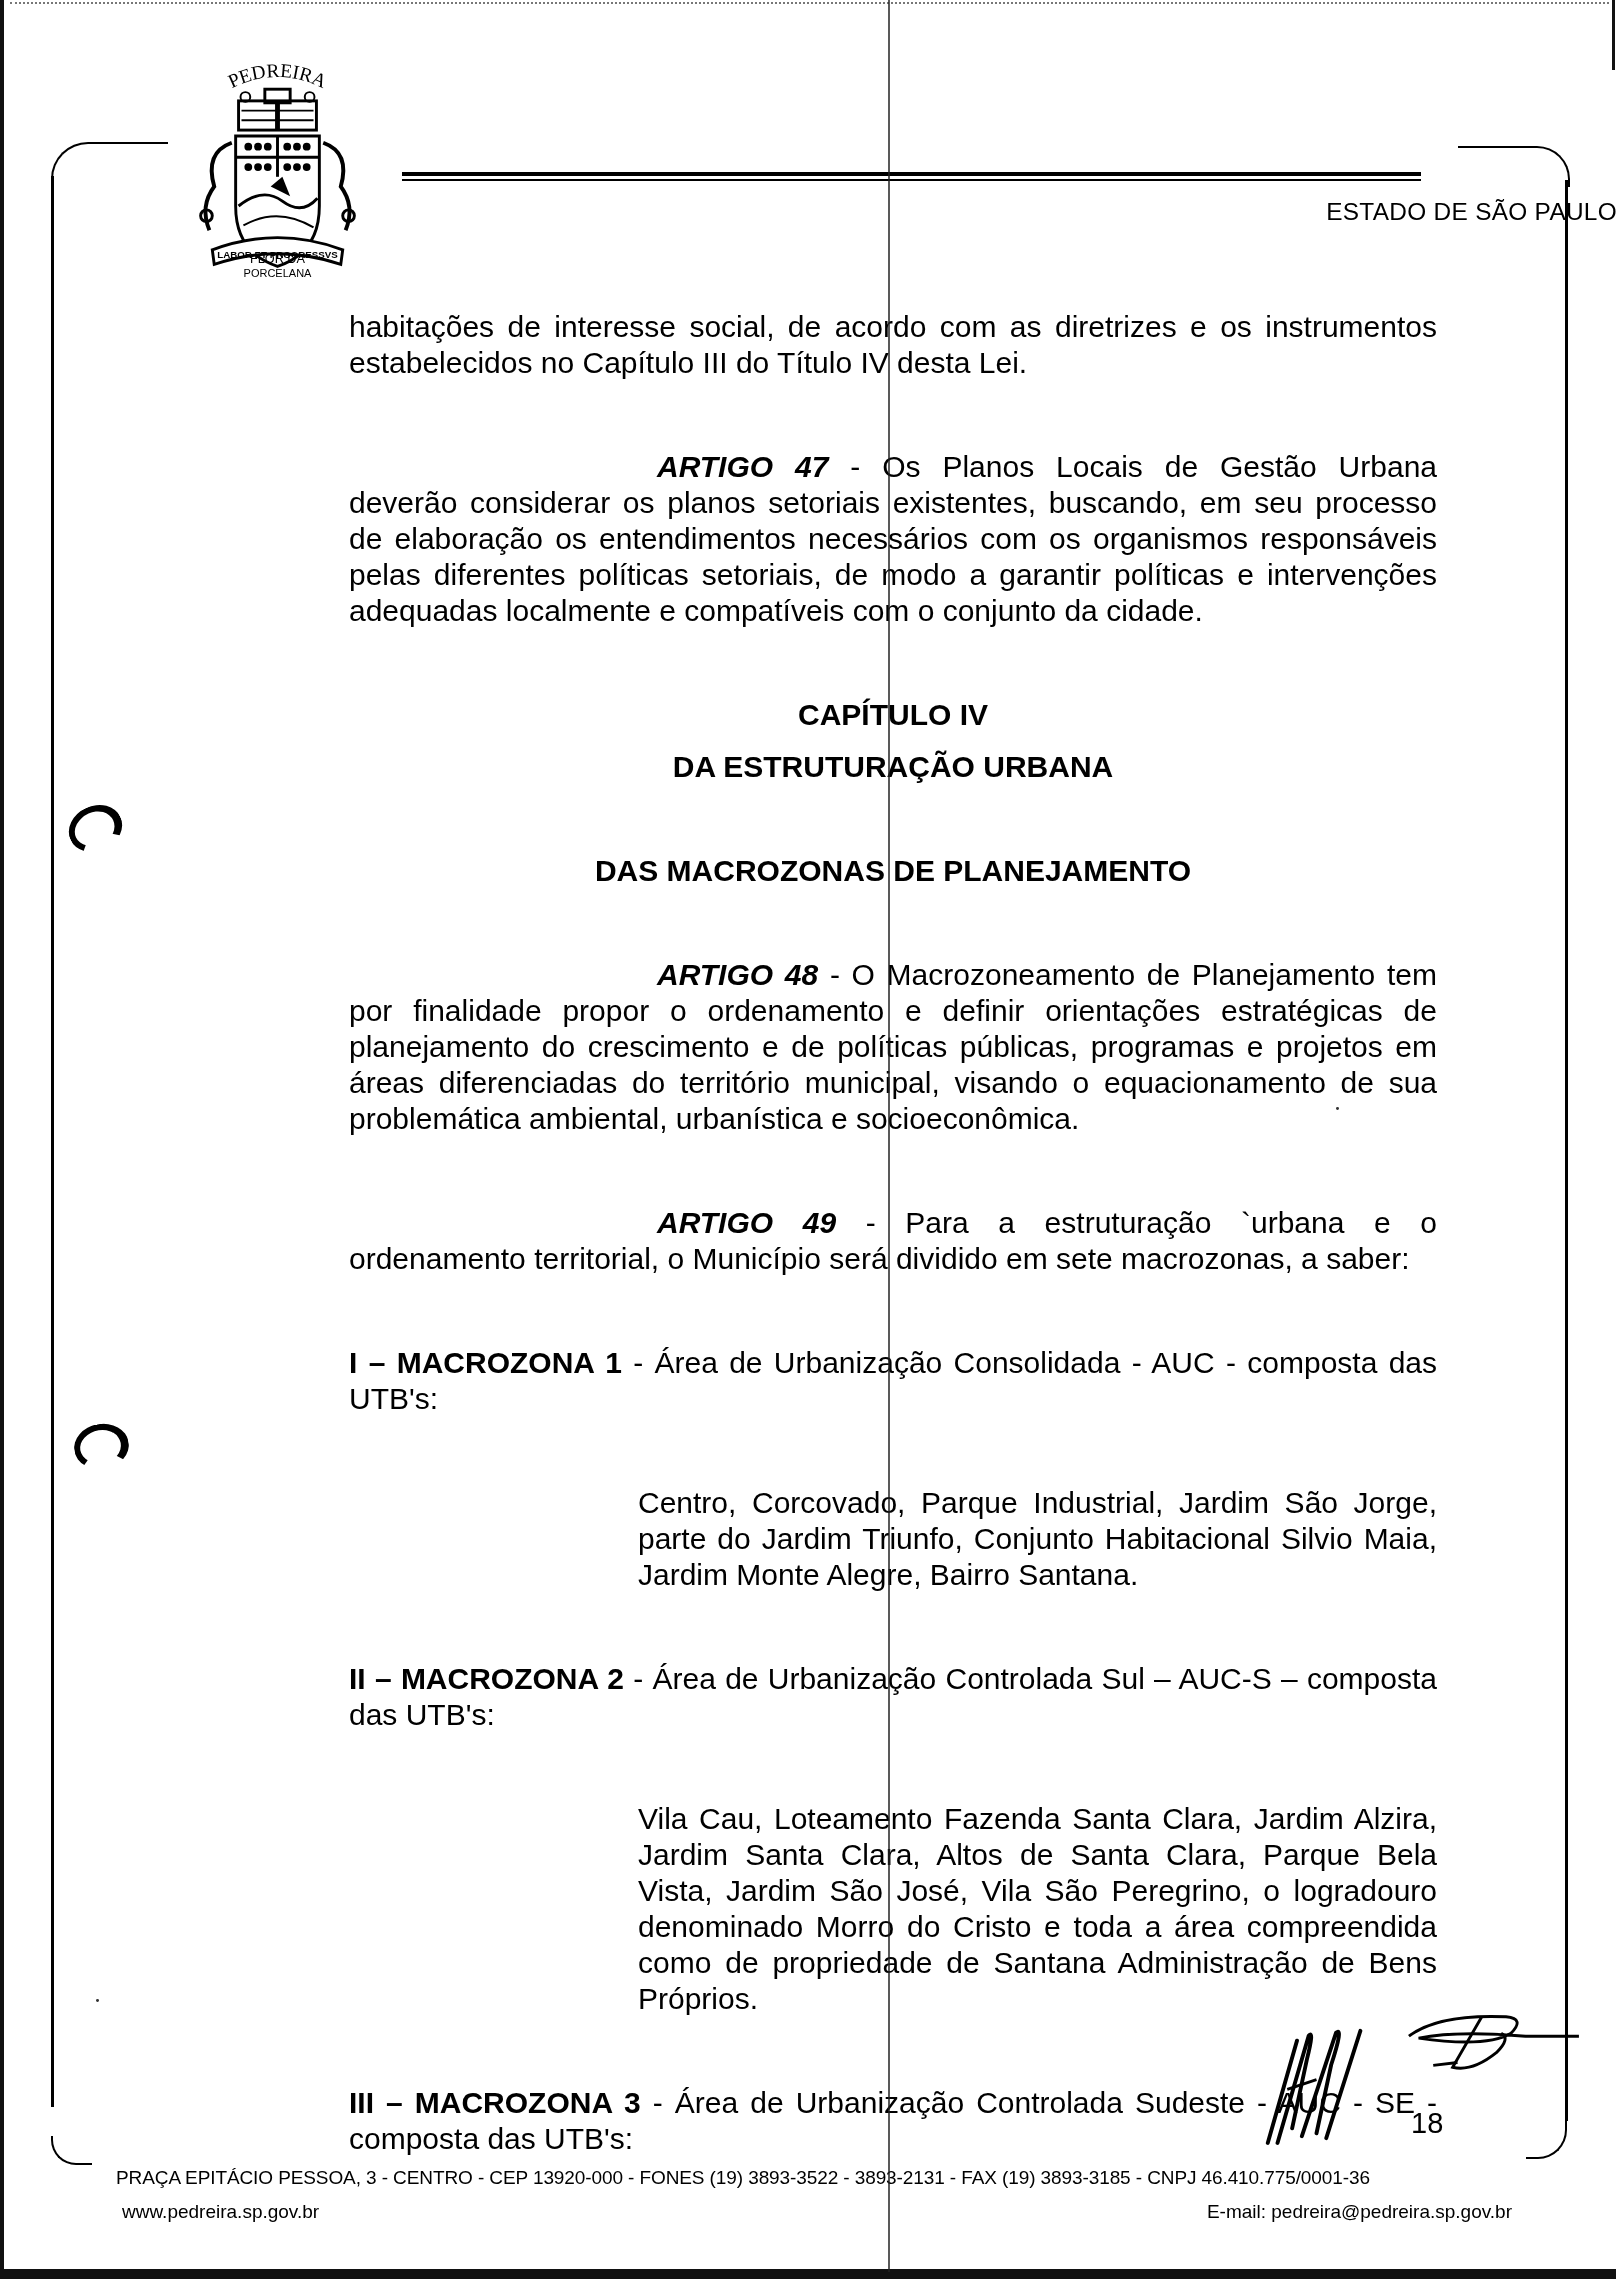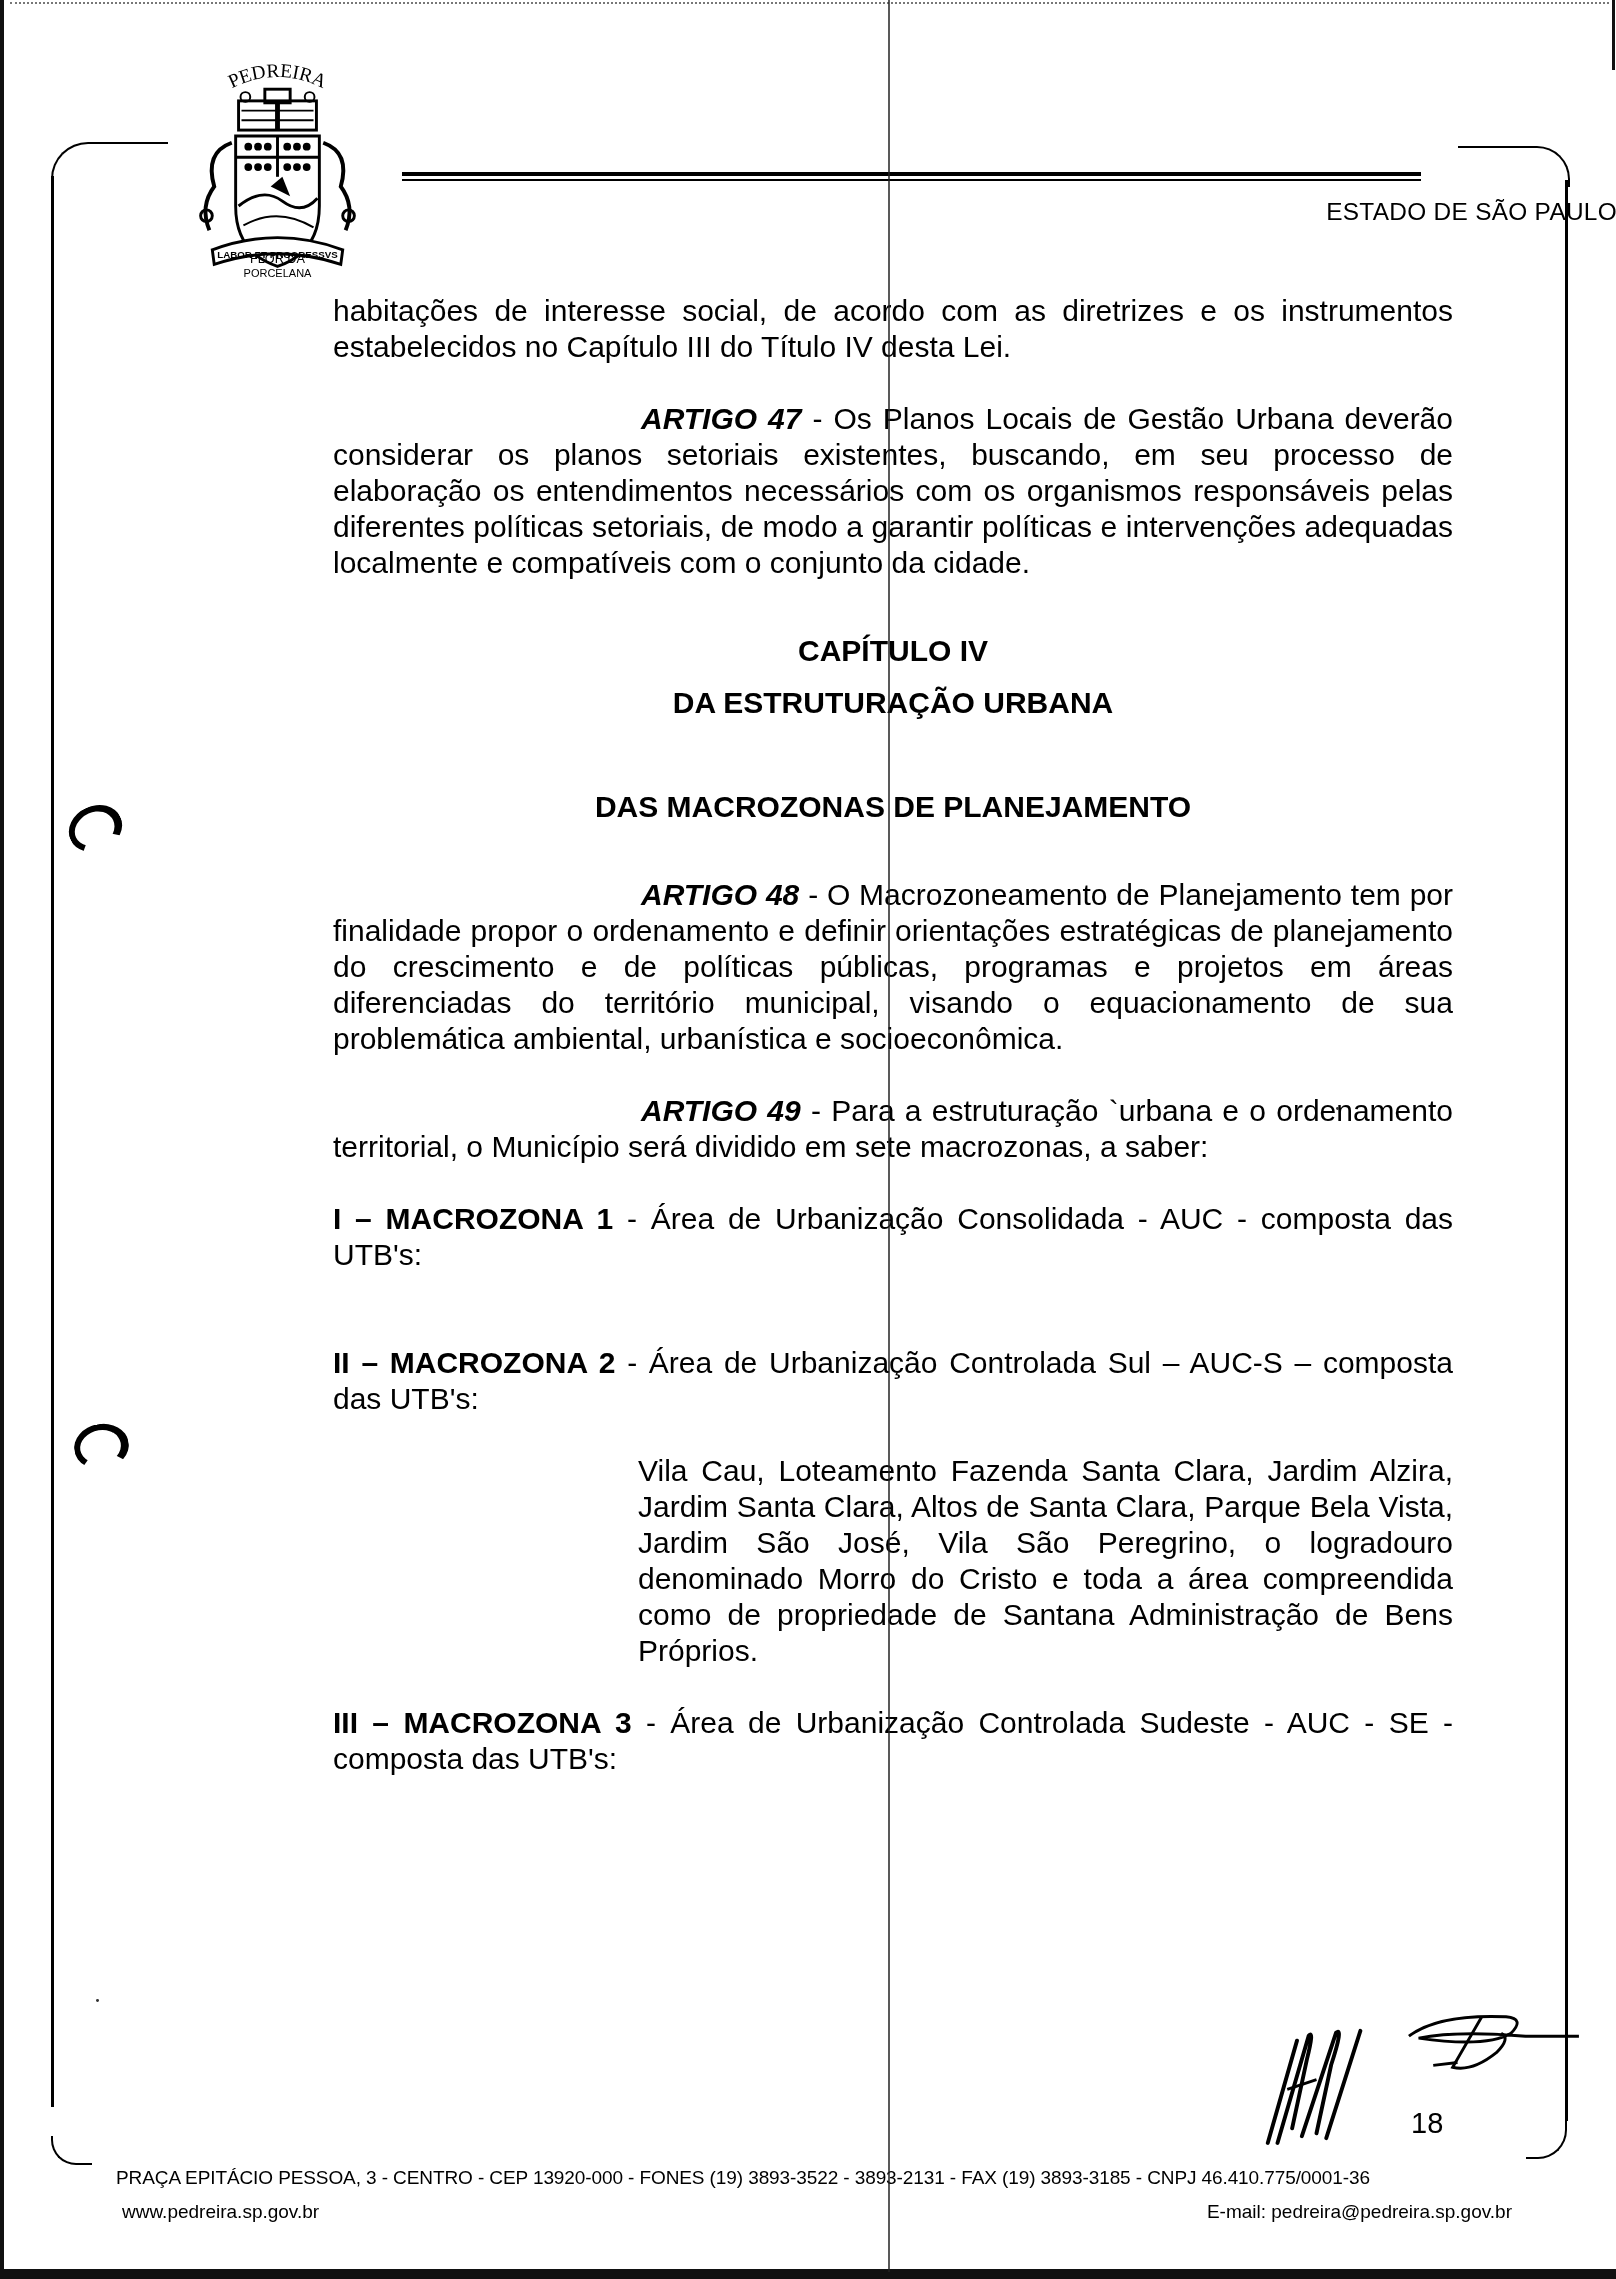--- a/index.html
+++ b/index.html
@@ -24,21 +24,21 @@
   
   .crest { position:absolute; left:185px; top:60px; width:185px; height:219px; }
   .org-title { position:absolute; left:400px; top:102px; font-family:"DejaVu Sans", sans-serif; font-weight:bold; font-size:59px; letter-spacing:-0.5px; line-height:1; white-space:nowrap; }
   .org-title .sup { font-family:"Liberation Sans", sans-serif; font-weight:normal; font-size:29px; vertical-align:top; position:relative; top:-5.9px; margin-left:3.9px; }
   .title-rule-1 { position:absolute; left:402px; top:172px; width:1019px; height:3.9px; background:#000; }
   .title-rule-2 { position:absolute; left:402px; top:179px; width:1019px; height:2px; background:#000; }
   .state { position:absolute; left:0; width:1617px; top:198px; text-align:right; font-size:24.4px; letter-spacing:0.3px; }
 
   
   .body { position:absolute; left:333px; top:293px; width:1120px; font-size:30px; line-height:36px; }
-  .p { margin:0; text-align:justify; text-align-last:left; }
+  .p { margin:16px; text-align:justify; text-align-last:left; }
   .indent { text-indent:308px; }
   .art { font-weight:bold; font-style:italic; }
   .b { font-weight:bold; }
   .heading { text-align:center; font-weight:bold; margin:16px; }
   .utb-list { margin-left:305px; text-align:justify; text-align-last:left; }
   .gap-l { height:36px; }
 
   
   .sig1 { position:absolute; left:1258px; top:2021px; width:117px; height:127px; }
   .sig2 { position:absolute; left:1399px; top:2009px; width:185px; height:68px; }
@@ -143,20 +143,21 @@
     <div class="gap-l"></div>
 
     <p class="p indent"><span class="art">ARTIGO 48</span><span> - O Macrozoneamento de Planejamento tem por finalidade propor o ordenamento e definir orientações estratégicas de planejamento do crescimento e de políticas públicas, programas e projetos em áreas diferenciadas do território municipal, visando o equacionamento de sua problemática ambiental, urbanística e socioeconômica.</span></p>
     <div class="gap-l"></div>
 
     <p class="p indent"><span class="art">ARTIGO 49</span><span> - Para a estruturação `urbana e o ordenamento territorial, o Município será dividido em sete macrozonas, a saber:</span></p>
     <div class="gap-l"></div>
 
     <p class="p"><span class="b">I – </span><span class="b">MACROZONA 1</span><span> - Área de Urbanização Consolidada - AUC - composta das UTB's:</span></p>
     <div class="gap-l"></div>
+    <p class="p utb-list">Centro, Corcovado, Parque Industrial, Jardim São Jorge, parte do Jardim Triunfo, Conjunto Habitacional Silvio Maia, Jardim Monte Alegre, Bairro Santana.</p>
     <div class="gap-l"></div>
 
     <p class="p"><span class="b">II – </span><span class="b">MACROZONA 2</span><span> - Área de Urbanização Controlada Sul – AUC-S – composta das UTB's:</span></p>
     <div class="gap-l"></div>
     <p class="p utb-list">Vila Cau, Loteamento Fazenda Santa Clara, Jardim Alzira, Jardim Santa Clara, Altos de Santa Clara, Parque Bela Vista, Jardim São José, Vila São Peregrino, o logradouro denominado Morro do Cristo e toda a área compreendida como de propriedade de Santana Administração de Bens Próprios.</p>
     <div class="gap-l"></div>
 
     <p class="p"><span class="b">III – </span><span class="b">MACROZONA 3</span><span> - Área de Urbanização Controlada Sudeste - AUC - SE - composta das UTB's:</span></p>
   </div>
 

